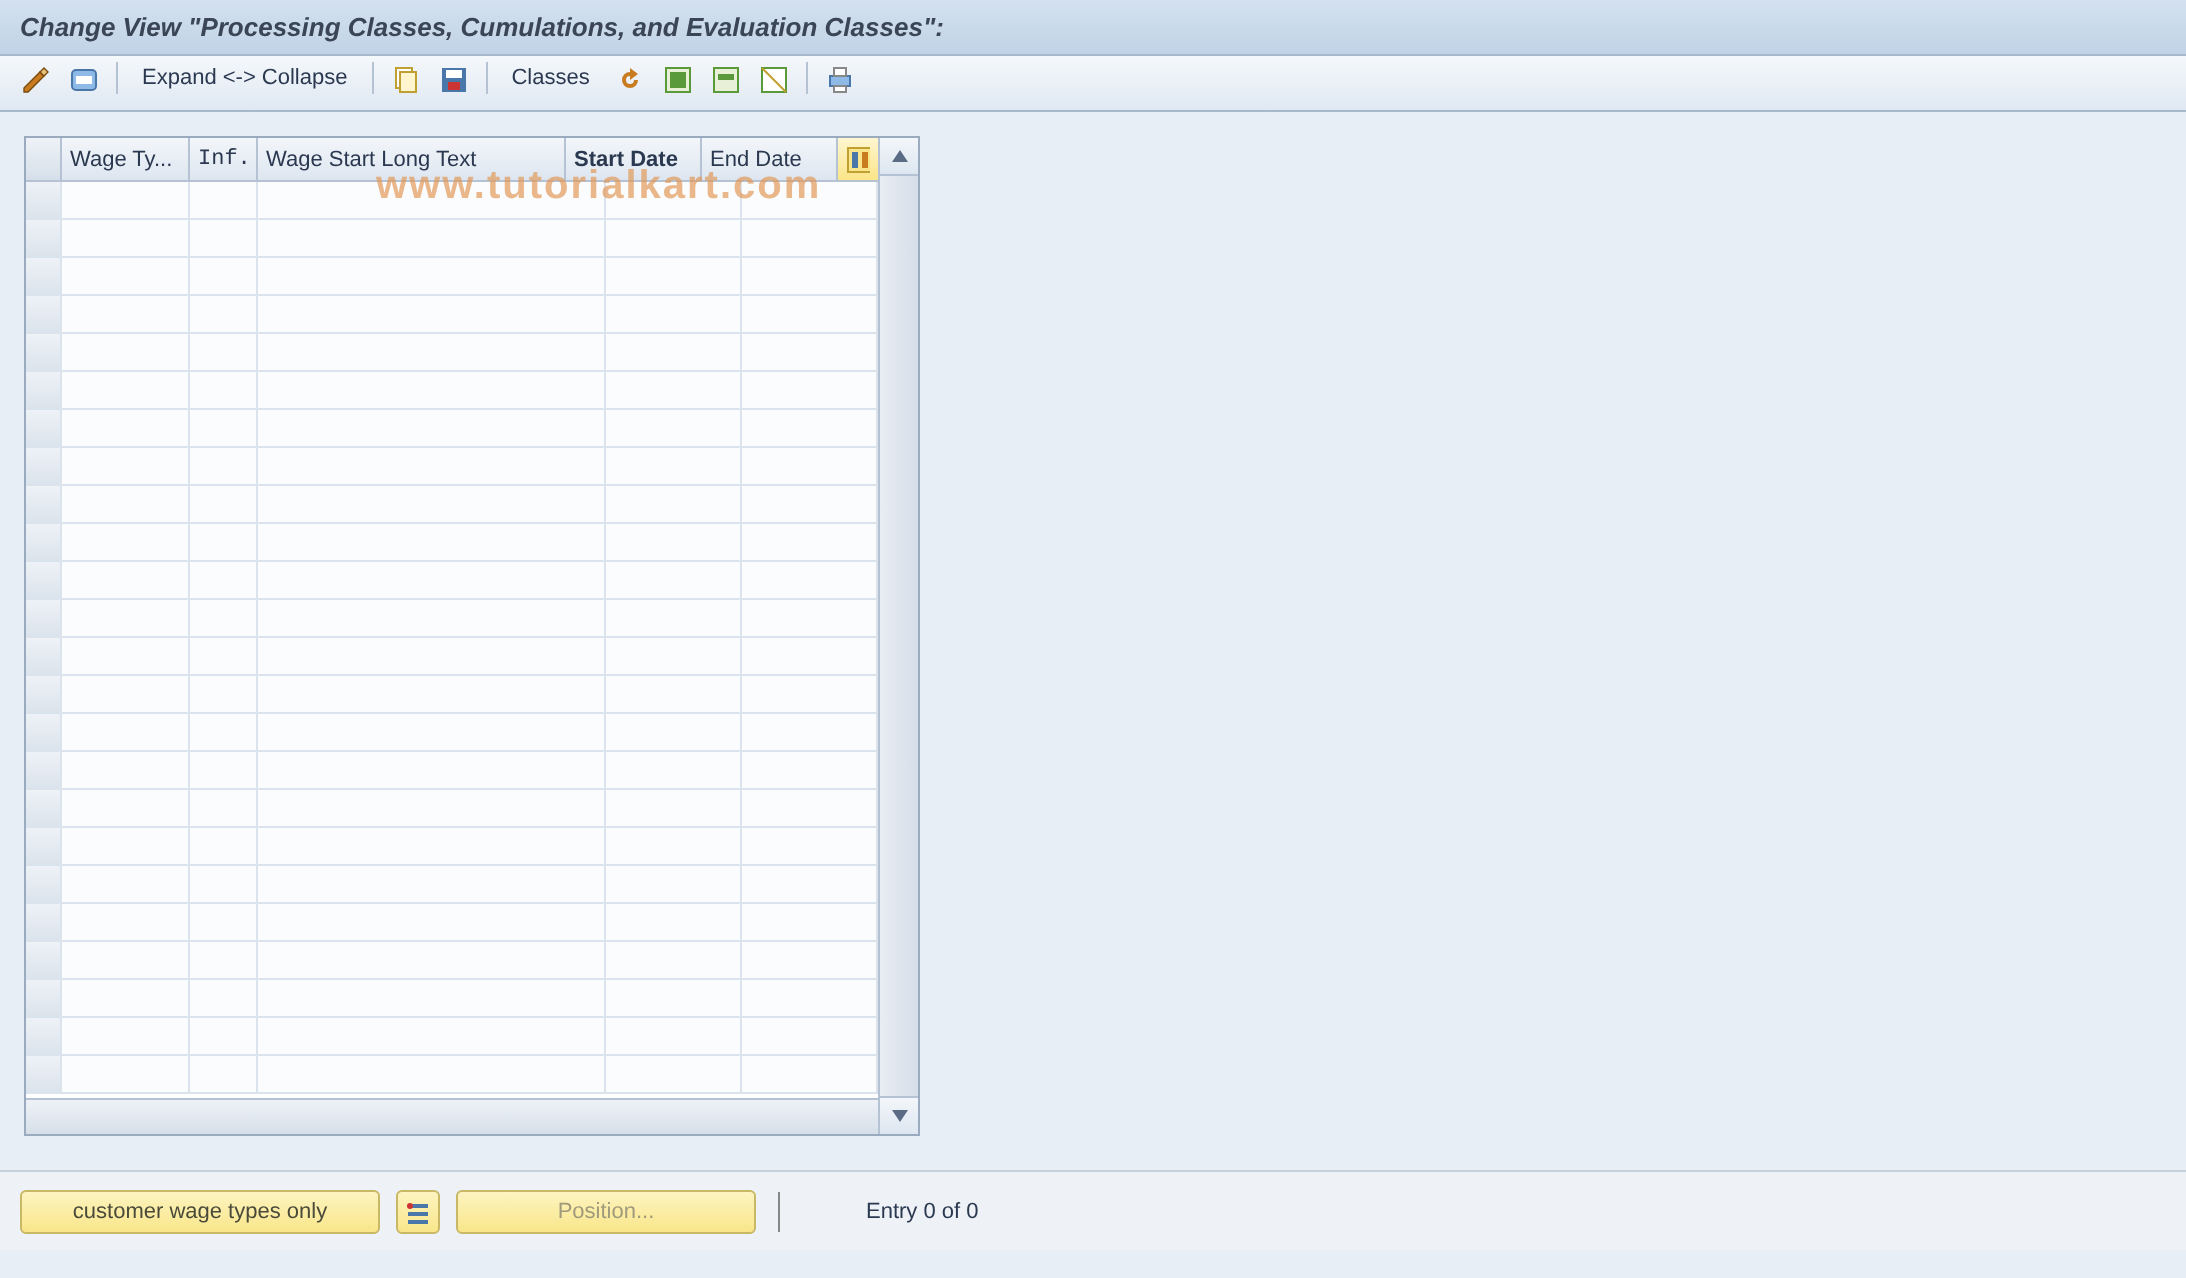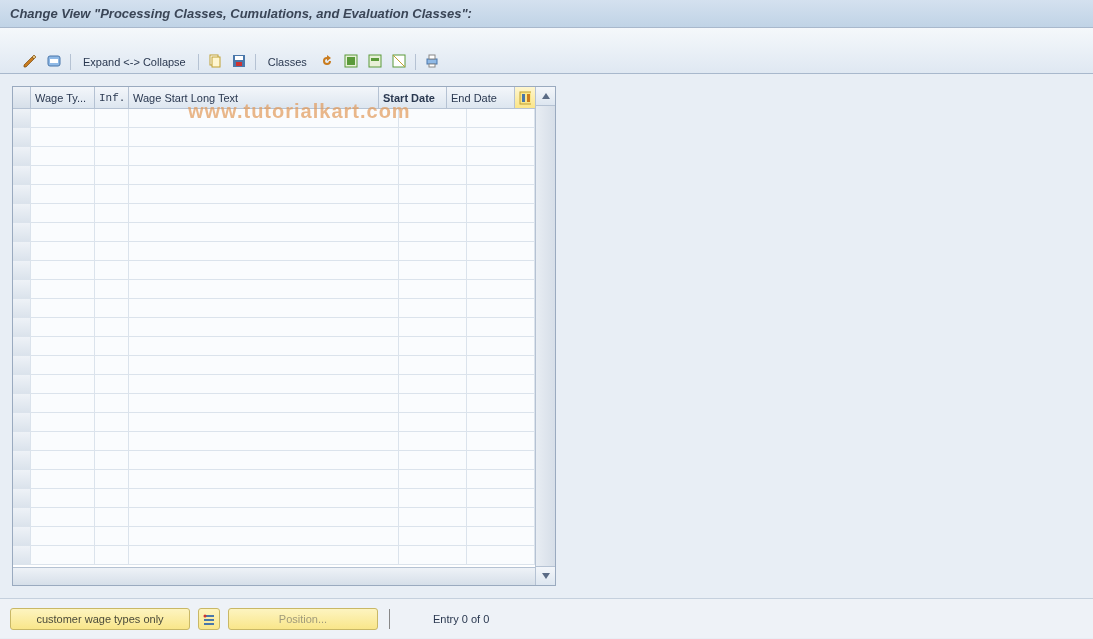--- a/index.html
+++ b/index.html
@@ -20,24 +20,24 @@
     }
     .title-text {
       font-weight: bold;
       font-style: italic;
       font-size: 13px;
       color: #3a4556;
     }
     .toolbar {
       background: linear-gradient(to bottom, #f5f8fb 0%, #dfe8f2 100%);
       border-bottom: 1px solid #a8b8cc;
-      padding: 3px 20px;
-      height: 46px;
-      display: flex;
-      align-items: flex-end;
+      padding: 3px 8px;
+      height: 28px;
+      display: flex;
+      align-items: flex-start;
       gap: 4px;
     }
     .tb-btn {
       display: inline-flex;
       align-items: center;
       justify-content: center;
       min-width: 18px;
       height: 18px;
       cursor: pointer;
       padding: 0 2px;
@@ -71,21 +71,21 @@
       letter-spacing: 1px;
       color: #e29a5a;
       opacity: 0.7;
       z-index: 50;
       pointer-events: none;
     }
 
     .table-container {
       border: 1px solid #9aaabf;
       background: #fff;
-      width: 544px;
+      width: 448px;
       height: 500px;
       position: relative;
       display: flex;
     }
     .table-main {
       flex: 1;
       display: flex;
       flex-direction: column;
     }
     .table-header-row {
@@ -165,21 +165,21 @@
       border-bottom: 1px solid #b5c2d3;
       background: linear-gradient(to bottom, #f3f6fa 0%, #dde6f0 100%);
     }
     .vscroll-btn:last-child{ border-bottom:none; border-top: 1px solid #b5c2d3;}
     .vscroll-track { flex: 1; }
     .triangle-up { width:0;height:0;border-left:4px solid transparent;border-right:4px solid transparent;border-bottom:6px solid #5a6b85;}
     .triangle-down { width:0;height:0;border-left:4px solid transparent;border-right:4px solid transparent;border-top:6px solid #5a6b85;}
 
     .footer {
       position: absolute;
-      bottom: 1px;
+      bottom: 14px;
       left: 0;
       right: 0;
       height: 40px;
       background: #eef2f7;
       border-top: 1px solid #c5d0dd;
       display: flex;
       align-items: center;
       padding: 0 10px;
       gap: 8px;
     }

